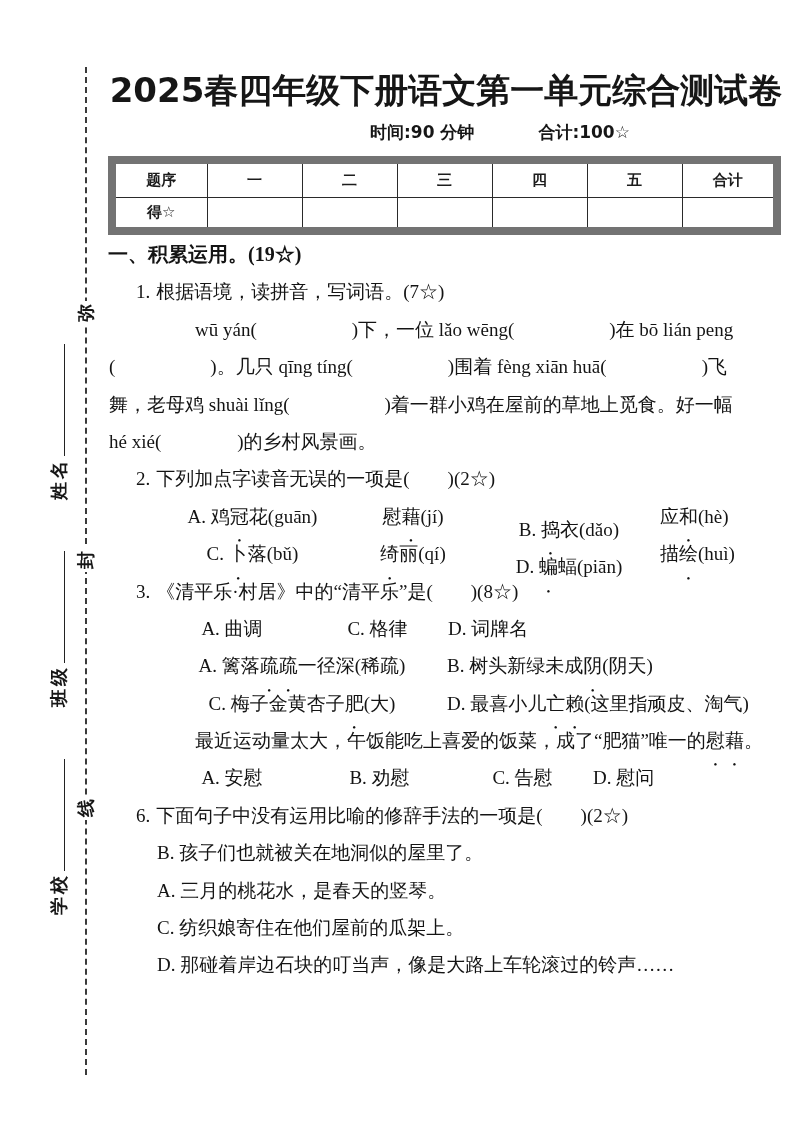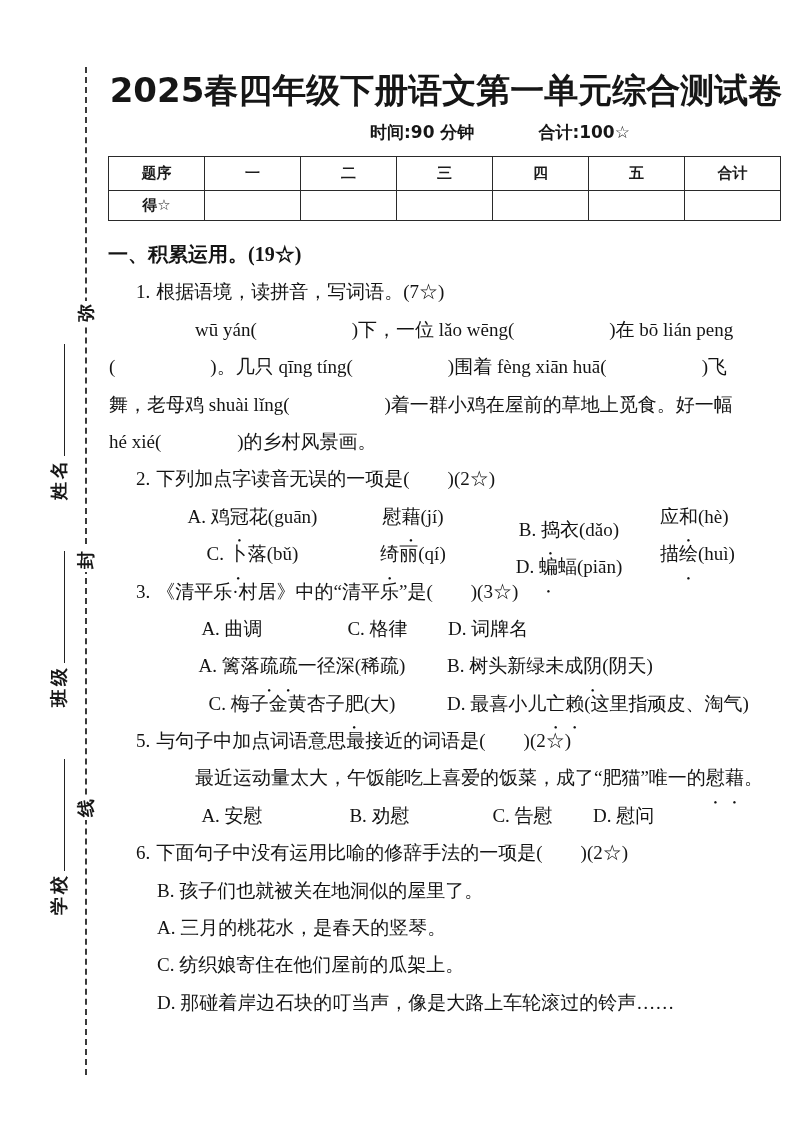--- a/index.html
+++ b/index.html
@@ -17,21 +17,21 @@
   
   .title{position:absolute;left:108px;top:68px;width:676px;text-align:center;
          font-size:34px;font-weight:900;white-space:nowrap;}
   .meta{position:absolute;left:332px;top:121px;font-size:17px;font-weight:700;white-space:nowrap;margin-left:38px;}
   .meta .gap{display:inline-block;width:64px;}
 
   
   table.score{position:absolute;left:108px;top:156px;width:673px;border-collapse:collapse;
               table-layout:fixed;font-size:15px;font-weight:700;color:#1c1c1c;}
   table.score,table.score td{border:1.4px solid #2a2a2a;}
-  table.score{border:1px solid #737373;}
+  table.score{border:8px solid #737373;}
   table.score td{text-align:center;padding:0;}
   table.score tr.hdr td{height:33px;}
   table.score tr.scr td{height:29px;}
 
   
   .content{position:absolute;left:108px;top:236px;width:680px;font-size:19px;color:#141414;}
   .line{height:37.4px;line-height:37.4px;white-space:nowrap;font-family:Liberation Serif, serif;}
   .heading{font-size:20px;font-weight:700;}
   .q{padding-left:28px;}
   .qnum{margin-right:6px;}
@@ -120,40 +120,37 @@
       <span>应<span class="dc">和</span>(hè)</span>
     </div>
     <div class="line orow">
       <span class="q2c1">C. <span class="dc">卜</span>落(bǔ)</span>
       <span class="q2c2"><span class="dc">绮</span>丽(qí)</span>
       <span class="q2c3">D. <span class="dc">蝙</span>蝠(piān)</span>
       <span>描<span class="dc">绘</span>(huì)</span>
     </div>
 
     <div class="line q">
-      <span class="qnum">3.</span><span>《清平乐·村居》中的“清平乐”是(　　)(3☆)</span>
+      <span class="qnum">3.</span><span>《清平乐·村居》中的“清平乐”是(　　)(8☆)</span>
     </div>
     <div class="line orow">
       <span class="q3c1">A. 曲调</span>
       <span class="q3c3">C. 格律</span>
       <span>D. 词牌名</span>
     </div>
 
     <div class="line orow">
       <span class="q4c1">A. 篱落<span class="dc">疏</span><span class="dc">疏</span>一径深(稀疏)</span>
       <span>B. 树头新绿未成<span class="dc">阴</span>(阴天)</span>
     </div>
     <div class="line orow">
       <span class="q4c1">C. 梅子金黄杏子<span class="dc">肥</span>(大)</span>
       <span>D. 最喜小儿<span class="dc">亡</span><span class="dc">赖</span>(这里指顽皮、淘气)</span>
     </div>
 
-    <div class="line q">
-      <span class="qnum">5.</span><span>与句子中加点词语意思最接近的词语是(　　)(2☆)</span>
-    </div>
     <div class="line sent">最近运动量太大，午饭能吃上喜爱的饭菜，成了“肥猫”唯一的<span class="dc">慰</span><span class="dc">藉</span>。</div>
     <div class="line orow">
       <span class="q3c1">A. 安慰</span>
       <span class="q3c2">B. 劝慰</span>
       <span class="q3c3">C. 告慰</span>
       <span>D. 慰问</span>
     </div>
 
     <div class="line q">
       <span class="qnum">6.</span><span>下面句子中没有运用比喻的修辞手法的一项是(　　)(2☆)</span>

